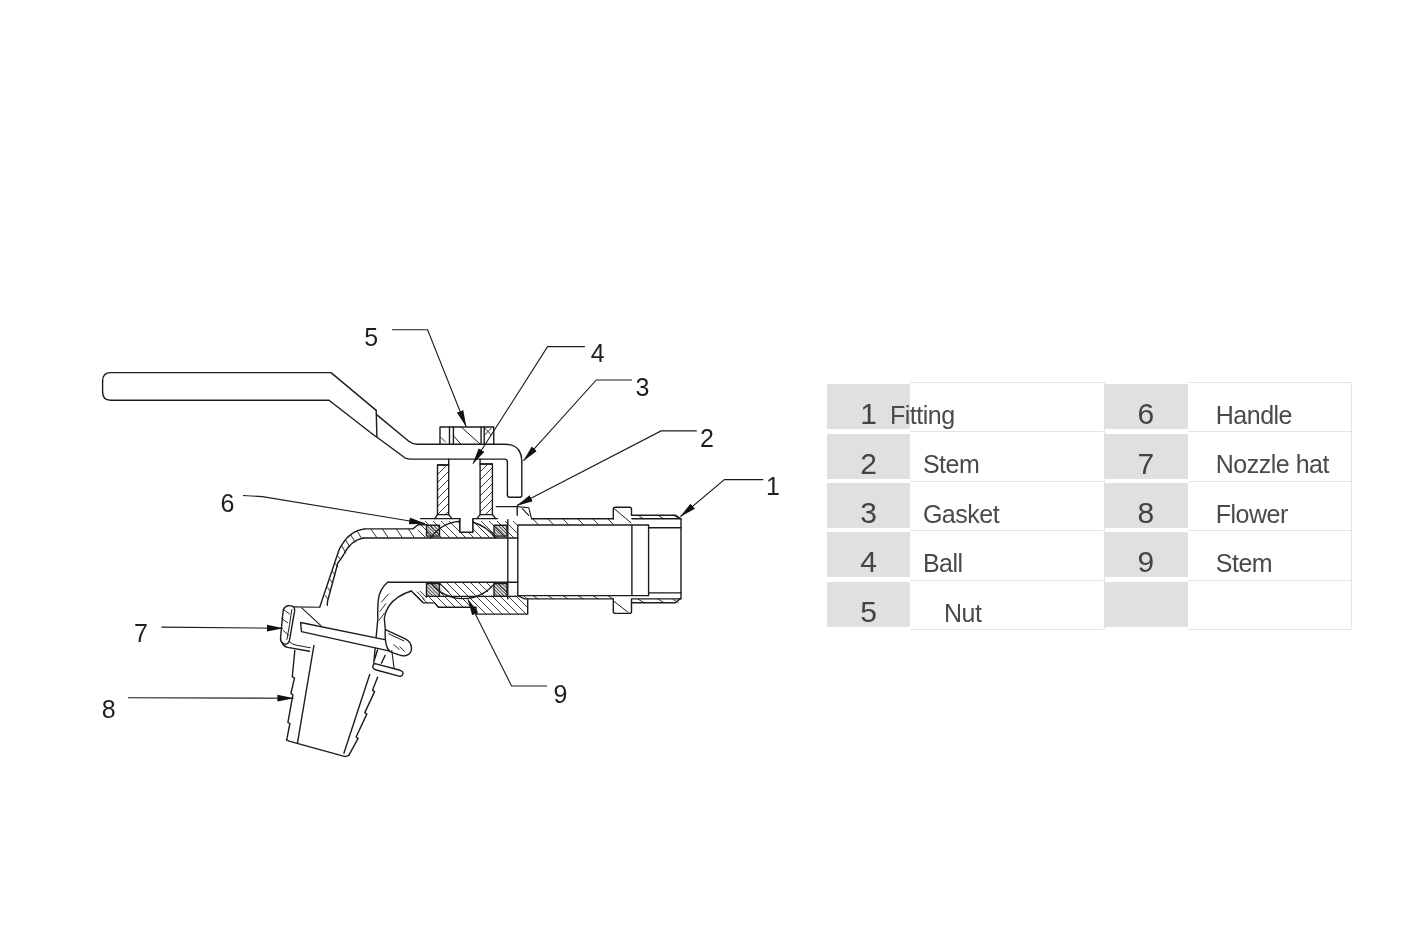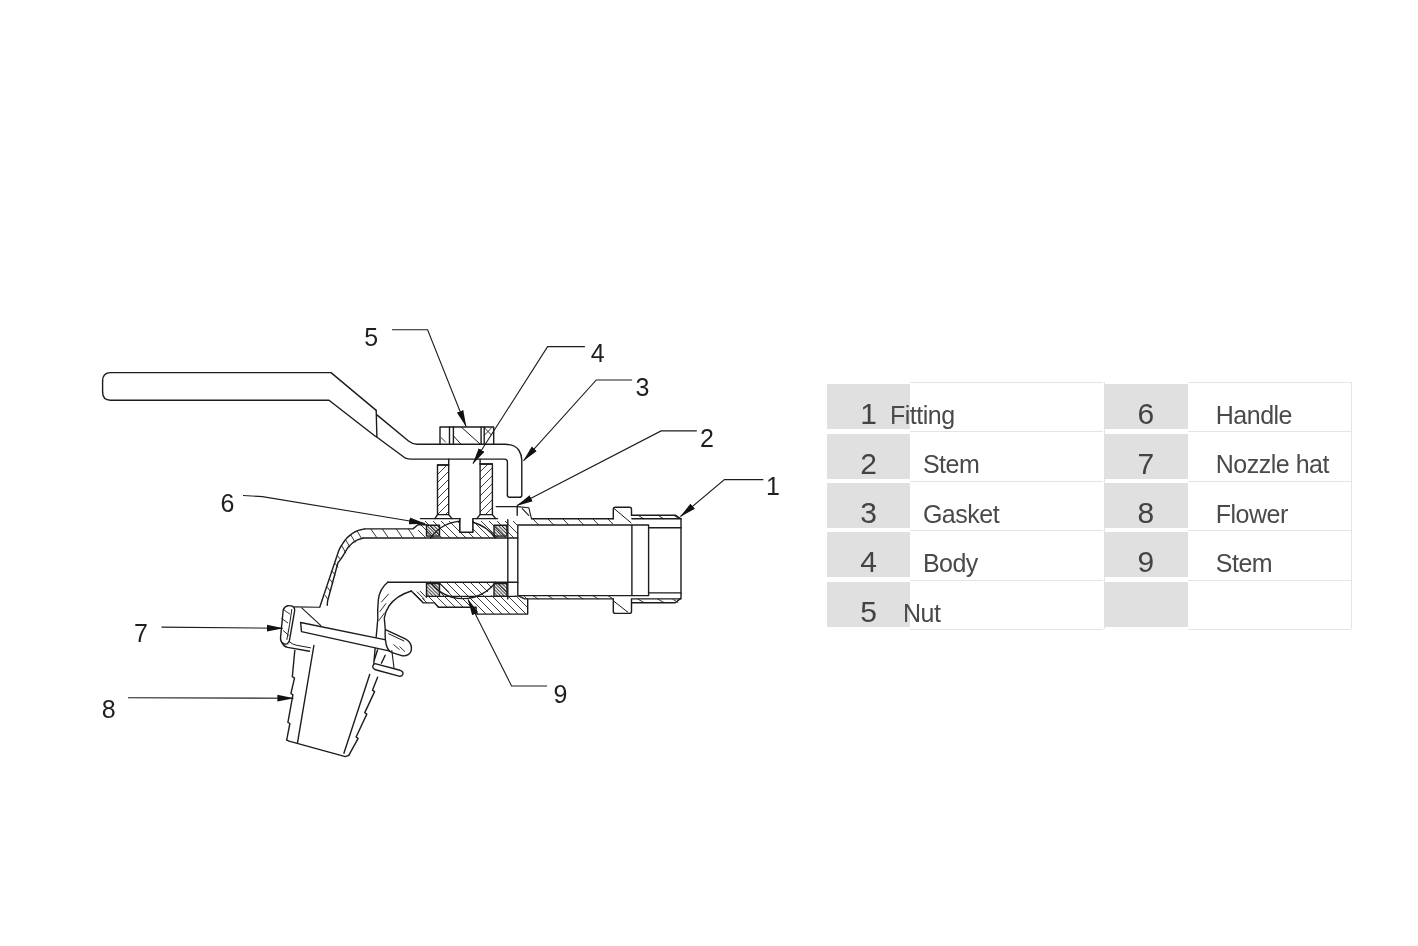--- a/index.html
+++ b/index.html
@@ -160,23 +160,23 @@
 </svg>
 
 <div id="tables">
 <div class="num" style="left:826.9px;top:384.2px;width:83.4px;height:45.0px;line-height:60.4px">1</div>
 <div class="nm" style="left:890px;top:383.0px;width:180.6px;height:47.4px;line-height:65.2px">Fitting</div>
 <div class="num" style="left:826.9px;top:433.6px;width:83.4px;height:45.0px;line-height:60.4px">2</div>
 <div class="nm" style="left:922.9px;top:432.4px;width:180.6px;height:47.4px;line-height:65.2px">Stem</div>
 <div class="num" style="left:826.9px;top:483.0px;width:83.4px;height:45.0px;line-height:60.4px">3</div>
 <div class="nm" style="left:922.9px;top:481.8px;width:180.6px;height:47.4px;line-height:65.2px">Gasket</div>
 <div class="num" style="left:826.9px;top:532.4px;width:83.4px;height:45.0px;line-height:60.4px">4</div>
-<div class="nm" style="left:922.9px;top:531.2px;width:180.6px;height:47.4px;line-height:65.2px">Body</div>
+<div class="nm" style="left:922.9px;top:531.2px;width:180.6px;height:47.4px;line-height:65.2px">Ball</div>
 <div class="num" style="left:826.9px;top:581.8px;width:83.4px;height:45.0px;line-height:60.4px">5</div>
-<div class="nm" style="left:903px;top:580.6px;width:180.6px;height:47.4px;line-height:65.2px">Nut</div>
+<div class="nm" style="left:944px;top:580.6px;width:180.6px;height:47.4px;line-height:65.2px">Nut</div>
 <div class="bline" style="left:910.3px;top:382.0px;width:193.2px"></div>
 <div class="bline" style="left:910.3px;top:431.4px;width:193.2px"></div>
 <div class="bline" style="left:910.3px;top:480.8px;width:193.2px"></div>
 <div class="bline" style="left:910.3px;top:530.2px;width:193.2px"></div>
 <div class="bline" style="left:910.3px;top:579.6px;width:193.2px"></div>
 <div class="bline" style="left:910.3px;top:629.0px;width:193.2px"></div>
 <div class="vline" style="left:1103.5px;top:382.0px;height:247.0px"></div>
 <div class="num" style="left:1104.0px;top:384.2px;width:83.6px;height:45.0px;line-height:60.4px">6</div>
 <div class="nm" style="left:1215.8px;top:383.0px;width:135.20000000000002px;height:47.4px;line-height:65.2px">Handle</div>
 <div class="num" style="left:1104.0px;top:433.6px;width:83.6px;height:45.0px;line-height:60.4px">7</div>

